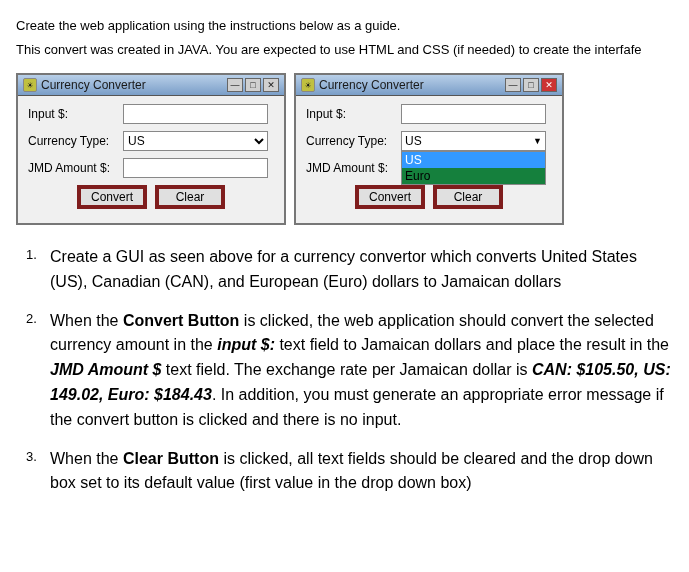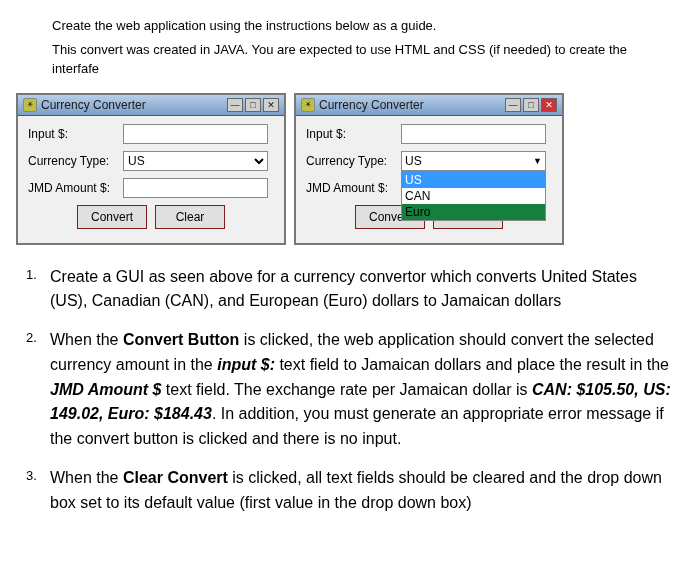--- a/index.html
+++ b/index.html
@@ -8,21 +8,20 @@
       font-size: 13px;
       background: #ffffff;
       padding: 16px;
       width: 689px;
       min-height: 572px;
     }
 
     .intro-text {
       margin-bottom: 14px;
       line-height: 1.5;
-      margin-left: 36px;
     }
 
     .intro-text p {
       margin-bottom: 4px;
     }
 
     .diagrams-row {
       display: flex;
       flex-direction: row;
       gap: 8px;
@@ -126,21 +125,21 @@
       justify-content: center;
       gap: 8px;
       margin-top: 6px;
       padding-bottom: 6px;
     }
 
     .form-btn {
       width: 70px;
       height: 24px;
       background: #e0e0e0;
-      border: 1px solid #7f1d1d;
+      border: 4px solid #7f1d1d;
       font-size: 12px;
       cursor: pointer;
     }
 
     
     .dropdown-open-container {
       position: relative;
       width: 145px;
     }
 
@@ -272,21 +271,20 @@
       </div>
       <div class="form-row">
         <label class="form-label">Currency Type:</label>
         <div class="dropdown-open-container">
           <div class="dropdown-display">
             <span>US</span>
             <span class="dropdown-arrow">▼</span>
           </div>
           <div class="dropdown-list">
             <div class="dropdown-item selected">US</div>
-            <div class="dropdown-item">CAN</div>
             <div class="dropdown-item highlighted">Euro</div>
           </div>
         </div>
       </div>
       <div class="form-row">
         <label class="form-label">JMD Amount $:</label>
         <input type="text" class="form-input" value="" style="">
       </div>
       <div class="form-buttons">
         <button class="form-btn">Convert</button>
@@ -300,15 +298,15 @@
   <div class="instruction-item">
     <span class="item-number">1.</span>
     <span class="item-content">Create a GUI as seen above for a currency convertor which converts United States (US), Canadian (CAN), and European (Euro) dollars to Jamaican dollars</span>
   </div>
   <div class="instruction-item">
     <span class="item-number">2.</span>
     <span class="item-content">When the <strong>Convert Button</strong> is clicked, the web application should convert the selected currency amount in the <em><strong>input $:</strong></em> text field to Jamaican dollars and place the result in the <em><strong>JMD Amount $</strong></em> text field. The exchange rate per Jamaican dollar is <em><strong>CAN: $105.50, US: 149.02, Euro: $184.43</strong></em>. In addition, you must generate an appropriate error message if the convert button is clicked and there is no input.</span>
   </div>
   <div class="instruction-item">
     <span class="item-number">3.</span>
-    <span class="item-content">When the <strong>Clear Convert</strong> is clicked, all text fields should be cleared and the drop down box set to its default value (first value in the drop down box)</span>
+    <span class="item-content">When the <strong>Clear Button</strong> is clicked, all text fields should be cleared and the drop down box set to its default value (first value in the drop down box)</span>
   </div>
 </div>
 
 </body></html>

